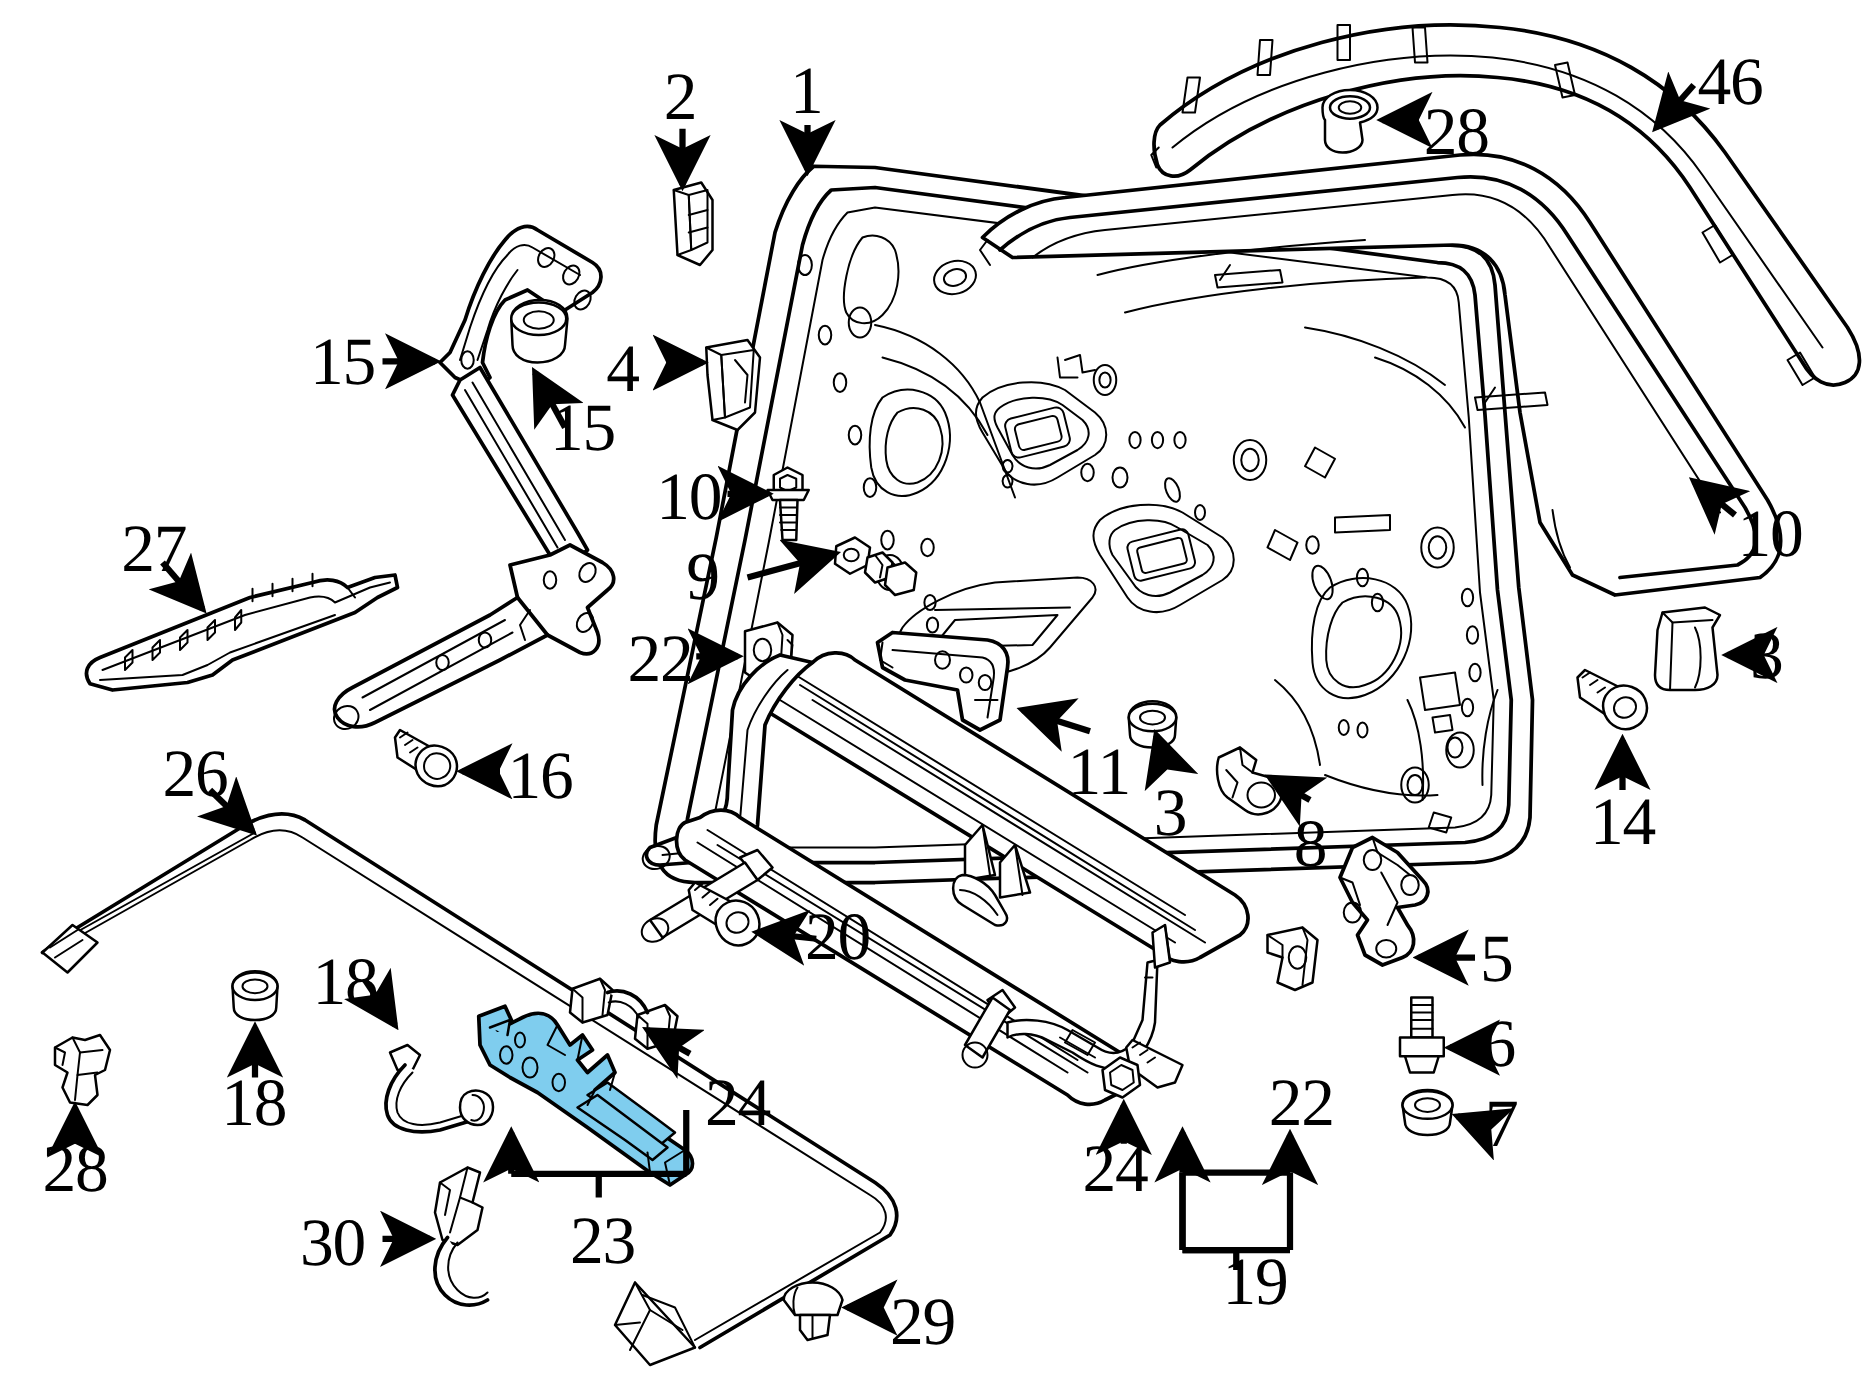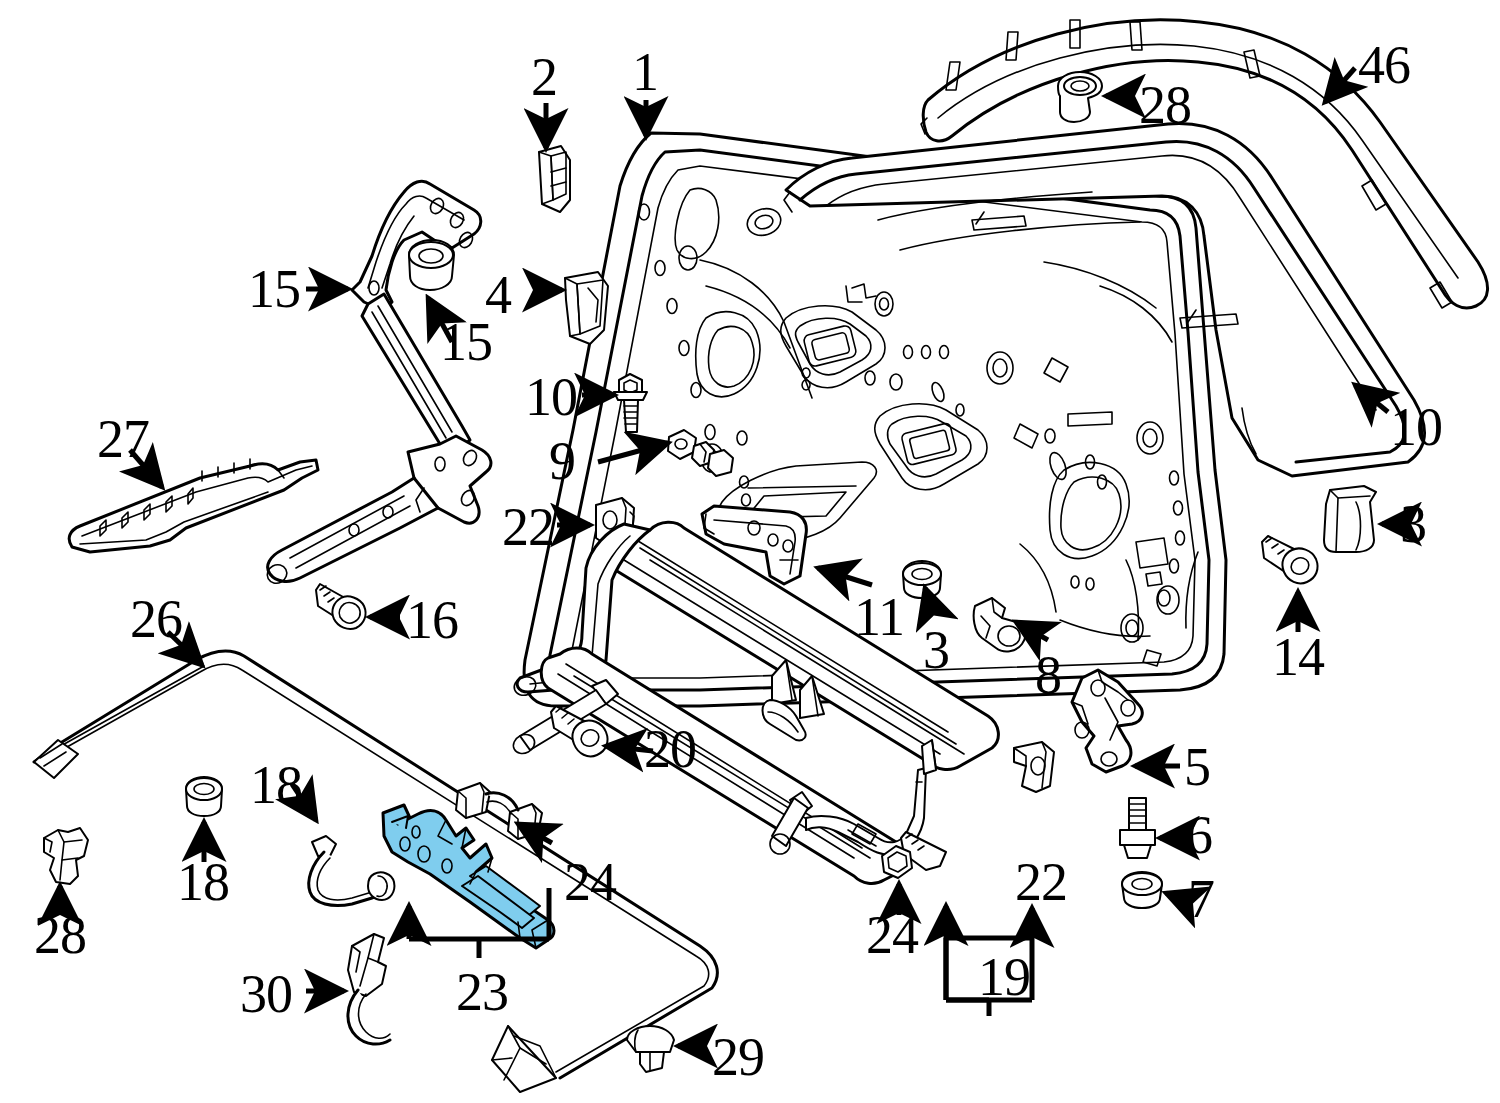--- a/index.html
+++ b/index.html
@@ -595,21 +595,21 @@
   <div class="callout" style="left:549px;top:434px">9</div>
   <div class="callout" style="left:525px;top:370px">10</div>
   <div class="callout" style="left:854px;top:590px">11</div>
   <div class="callout" style="left:1390px;top:400px">10</div>
   <div class="callout" style="left:1400px;top:497px">3</div>
   <div class="callout" style="left:1272px;top:630px">14</div>
   <div class="callout" style="left:248px;top:262px">15</div>
   <div class="callout" style="left:406px;top:593px">16</div>
   <div class="callout" style="left:440px;top:315px">15</div>
   <div class="callout" style="left:177px;top:855px">18</div>
-  <div class="callout" style="left:978px;top:950px">19</div>
+  <div class="callout" style="left:978px;top:998px">19</div>
   <div class="callout" style="left:644px;top:722px">20</div>
   <div class="callout" style="left:866px;top:908px">24</div>
   <div class="callout" style="left:502px;top:500px">22</div>
   <div class="callout" style="left:456px;top:965px">23</div>
   <div class="callout" style="left:564px;top:855px">24</div>
   <div class="callout" style="left:250px;top:758px">18</div>
   <div class="callout" style="left:130px;top:592px">26</div>
   <div class="callout" style="left:97px;top:412px">27</div>
   <div class="callout" style="left:34px;top:908px">28</div>
   <div class="callout" style="left:712px;top:1030px">29</div>

